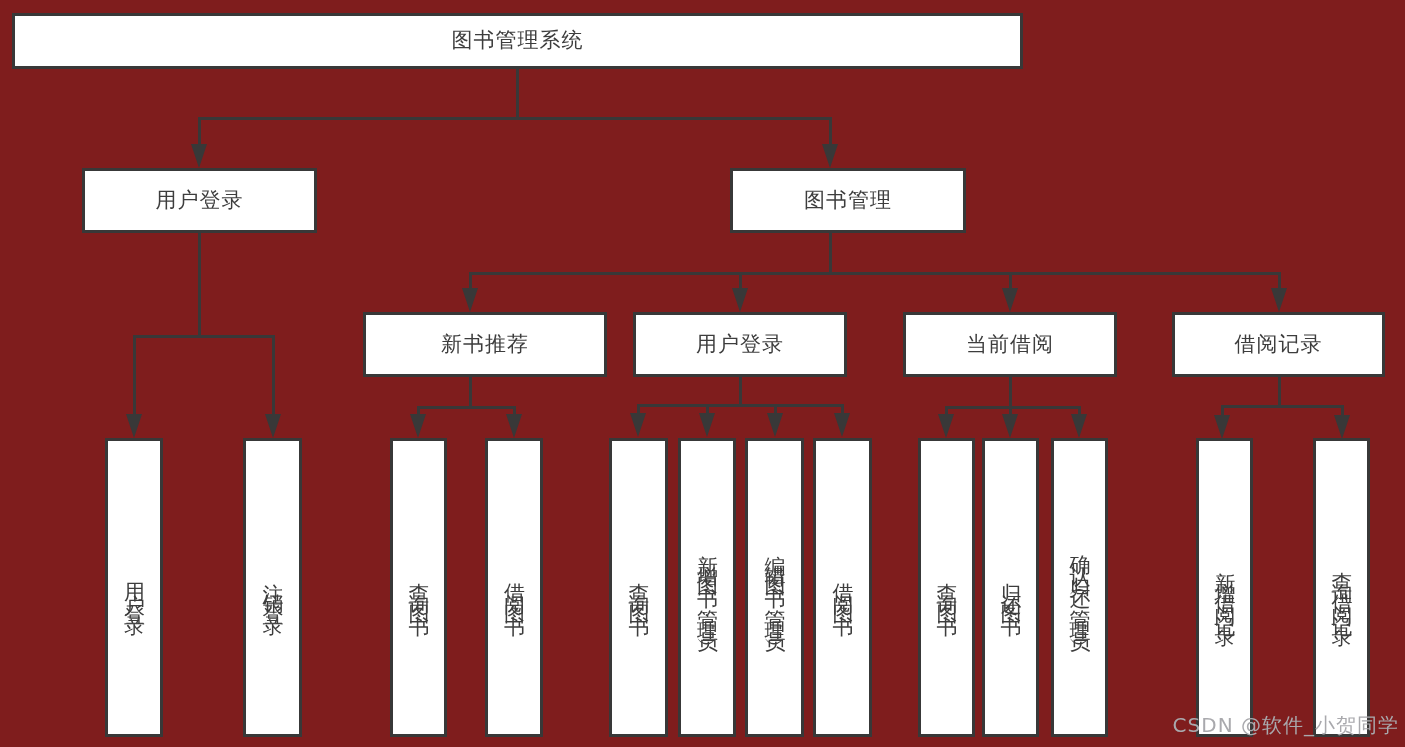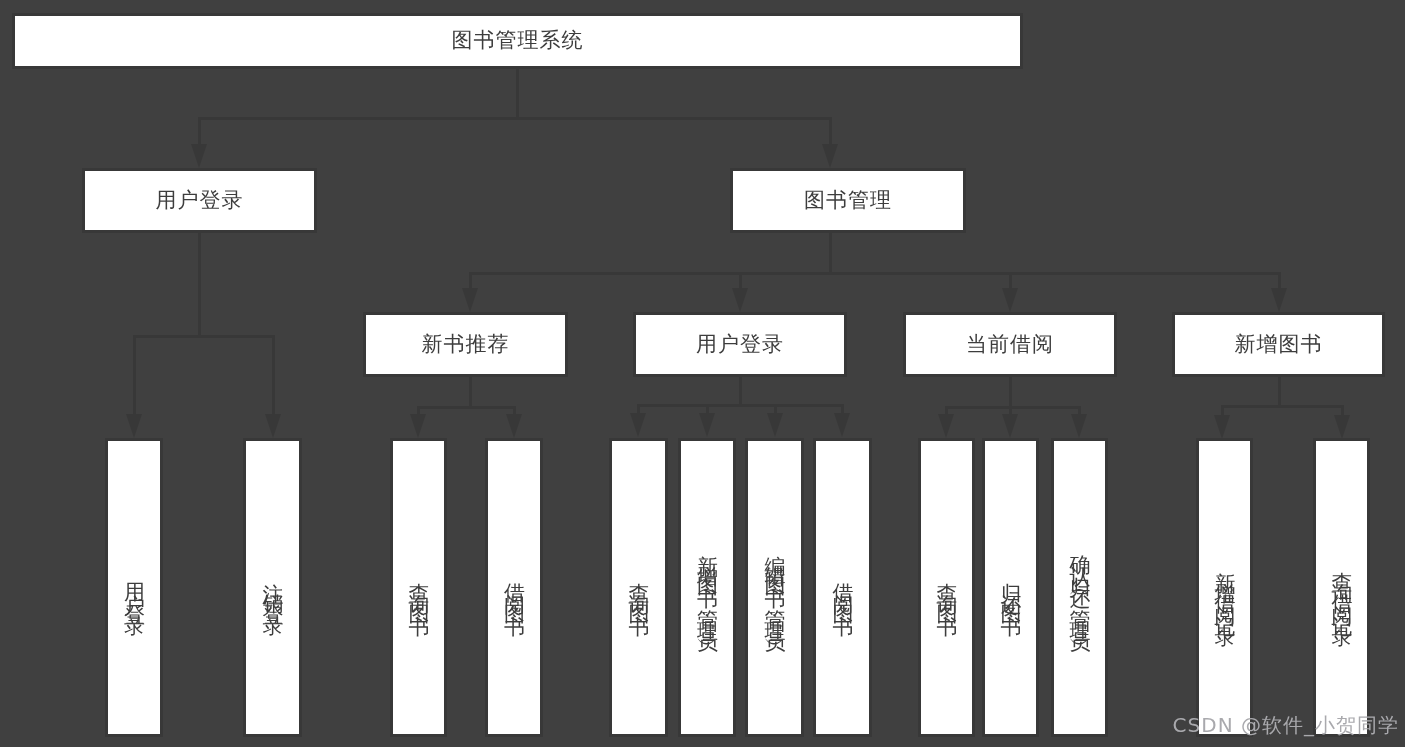--- a/index.html
+++ b/index.html
@@ -2,21 +2,21 @@
 <html><head>
 <meta charset="utf-8">
 <style>
   * { margin: 0; padding: 0; box-sizing: border-box; }
   html, body { background: #ffffff; }
   body { font-family: "DejaVu Sans", sans-serif; }
   .stage {
     position: relative;
     width: 1405px;
     height: 747px;
-    background: #404040;
+    background: #7f1d1d;
     overflow: hidden;
   }
   .node {
     position: absolute;
     background: #ffffff;
     border: 3px solid #383838;
     display: flex;
     align-items: center;
     justify-content: center;
     color: #3d3d3d;
@@ -110,31 +110,31 @@
       <div class="arrowhead" style="left: 1334px; top: 415px;"></div>
       <div class="node h" style="left: 12px; top: 13px; width: 1011px; height: 56px;">
         <span>图书管理系统</span>
       </div>
       <div class="node h" style="left: 82px; top: 168px; width: 235px; height: 65px;">
         <span>用户登录</span>
       </div>
       <div class="node h" style="left: 712px; top: 168px; width: 236px; height: 65px; margin-left: 18px;">
         <span>图书管理</span>
       </div>
-      <div class="node h" style="left: 363px; top: 312px; width: 205px; height: 65px; text-align: right;">
+      <div class="node h" style="left: 363px; top: 312px; width: 244px; height: 65px; text-align: right;">
         <span>新书推荐</span>
       </div>
       <div class="node h" style="left: 633px; top: 312px; width: 214px; height: 65px;">
         <span>用户登录</span>
       </div>
       <div class="node h" style="left: 903px; top: 312px; width: 214px; height: 65px;">
         <span>当前借阅</span>
       </div>
       <div class="node h" style="left: 1172px; top: 312px; width: 213px; height: 65px;">
-        <span>新增图书</span>
+        <span>借阅记录</span>
       </div>
       <div class="node v" style="left: 105px; top: 438px; width: 58px; height: 299px;">
         <span>用户登录</span>
       </div>
       <div class="node v" style="left: 243px; top: 438px; width: 59px; height: 299px;">
         <span>注销登录</span>
       </div>
       <div class="node v" style="left: 390px; top: 438px; width: 57px; height: 299px;">
         <span>查询图书</span>
       </div>

